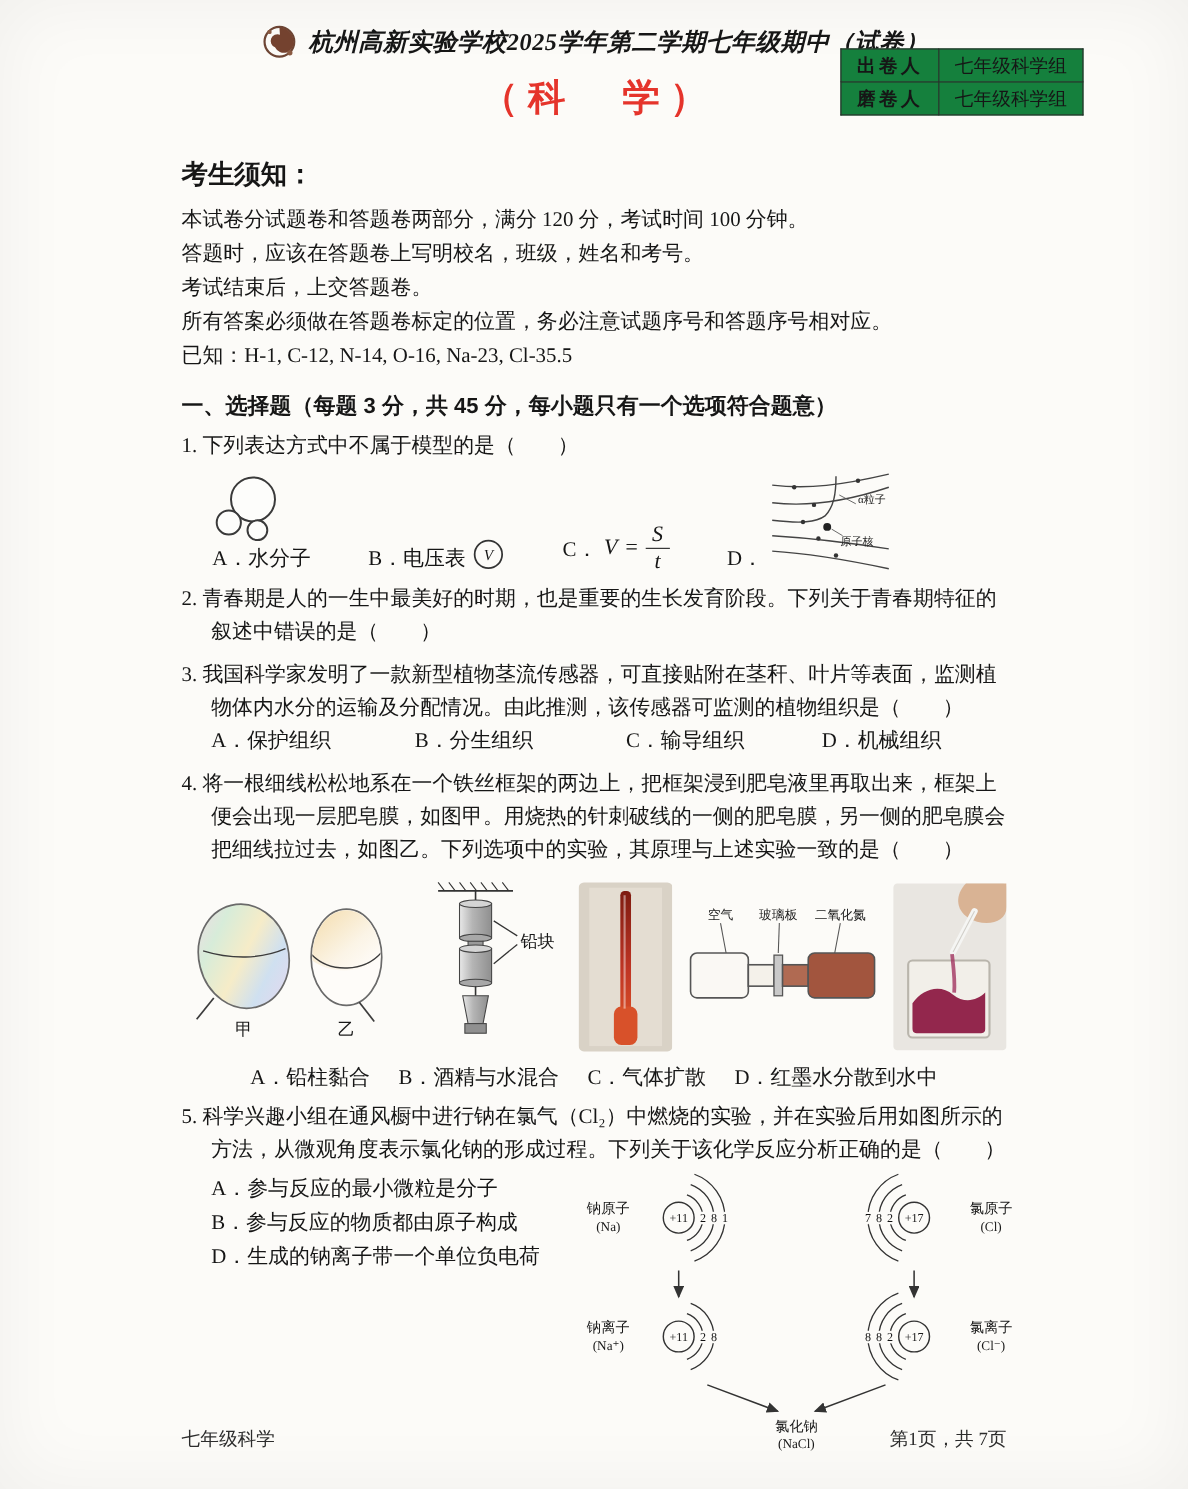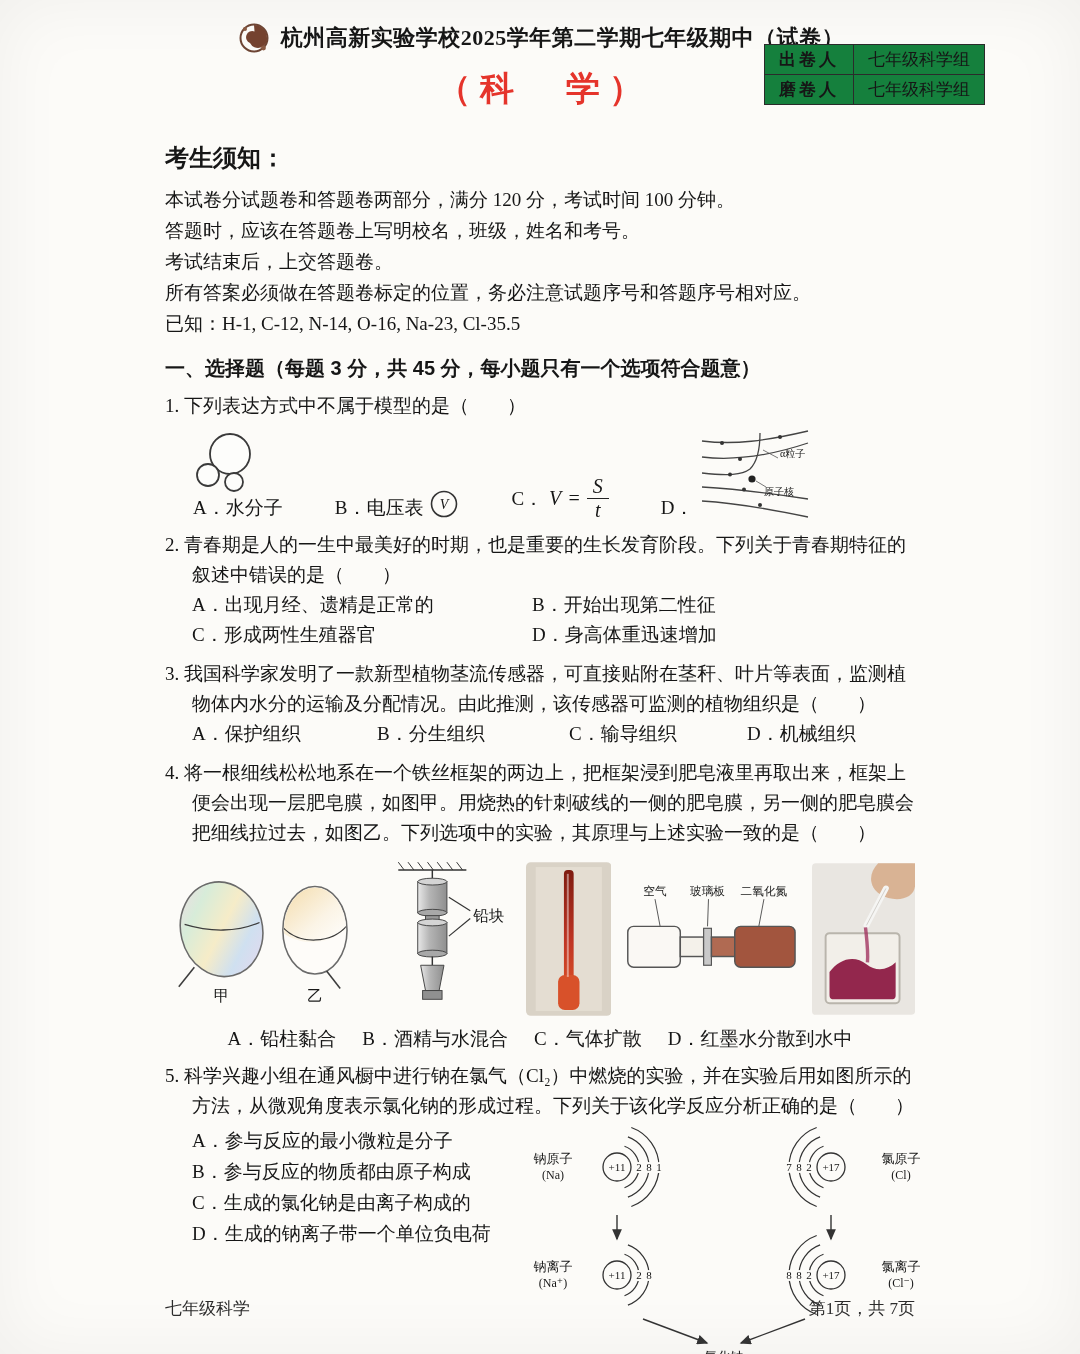--- a/index.html
+++ b/index.html
@@ -5,21 +5,21 @@
   * { margin:0; padding:0; box-sizing:border-box; }
   html,body { width:1080px; }
   body { background:#e4e2de; font-family:"Liberation Serif","DejaVu Serif",serif; }
   .page {
     width:1080px; height:1354px; background:#fcfbf8; position:relative; overflow:hidden;
     color:#161616; box-shadow: inset 0 0 70px rgba(0,0,0,0.05);
   }
   
   .header { padding-top:20px; text-align:center; position:relative; }
   .title-line { display:flex; justify-content:center; align-items:center; gap:9px; }
-  .school-title { font-size:22px; font-weight:bold; letter-spacing:0.5px; }
+  .school-title { font-size:22px; font-weight:bold; letter-spacing:0.5px;font-style:italic; }
   .subject { font-size:34px; font-weight:bold; color:#e5342b; margin-top:10px; letter-spacing:9px; text-indent:9px; }
   .info-table { position:absolute; top:44px; right:95px; border-collapse:collapse; font-size:17px; background:#15803d; }
   .info-table td { border:1.6px solid #2b2b2b; padding:3px 14px; }
   .info-table td.lbl { font-weight:bold; letter-spacing:3px; }
   
   .content { padding:0 165px; }
   .notice { margin-top:30px; }
   .notice-title { font-family:"Liberation Sans","DejaVu Sans",sans-serif; font-size:24px; font-weight:bold; margin-bottom:10px; }
   .notice p { font-size:19px; line-height:31px; }
   .section-title { font-family:"Liberation Sans","DejaVu Sans",sans-serif; font-size:20px; font-weight:bold; margin:16px 0 8px; }
@@ -142,26 +142,20 @@
             <text x="80" y="28" font-size="10">α粒子</text>
             <line x1="66" y1="58" x2="56" y2="52" stroke="#555" stroke-width="0.8"></line>
             <text x="64" y="66" font-size="10">原子核</text>
           </svg>
         </div>
       </div>
     </div>
 
     <div class="question">
       <p class="stem">2. 青春期是人的一生中最美好的时期，也是重要的生长发育阶段。下列关于青春期特征的叙述中错误的是（　　）</p>
-      <div class="opts-2col">
-        <span>A．出现月经、遗精是正常的</span>
-        <span>B．开始出现第二性征</span>
-        <span>C．形成两性生殖器官</span>
-        <span>D．身高体重迅速增加</span>
-      </div>
     </div>
 
     <div class="question">
       <p class="stem">3. 我国科学家发明了一款新型植物茎流传感器，可直接贴附在茎秆、叶片等表面，监测植物体内水分的运输及分配情况。由此推测，该传感器可监测的植物组织是（　　）</p>
       <div class="opts-4col">
         <span>A．保护组织</span>
         <span>B．分生组织</span>
         <span>C．输导组织</span>
         <span>D．机械组织</span>
       </div>
@@ -274,21 +268,20 @@
         <span>D．红墨水分散到水中</span>
       </div>
     </div>
 
     <div class="question">
       <p class="stem">5. 科学兴趣小组在通风橱中进行钠在氯气（Cl₂）中燃烧的实验，并在实验后用如图所示的方法，从微观角度表示氯化钠的形成过程。下列关于该化学反应分析正确的是（　　）</p>
       <div class="q5-row">
         <div class="q5-opts">
           <p>A．参与反应的最小微粒是分子</p>
           <p>B．参与反应的物质都由原子构成</p>
-          <p>C．生成的氯化钠是由离子构成的</p>
           <p>D．生成的钠离子带一个单位负电荷</p>
         </div>
         <div class="q5-fig">
           <svg width="430" height="256" viewBox="0 0 430 256">
             <defs>
               <marker id="arrH" markerWidth="9" markerHeight="7" refX="7" refY="3.5" orient="auto">
                 <path d="M0,0 L8,3.5 L0,7 Z" fill="#333"></path>
               </marker>
             </defs>
 

